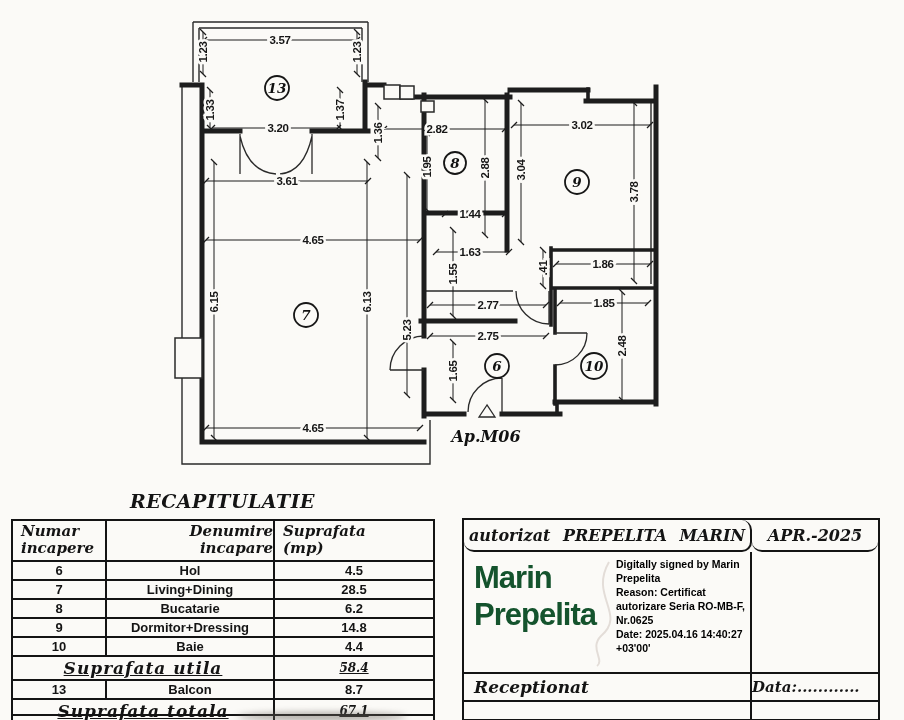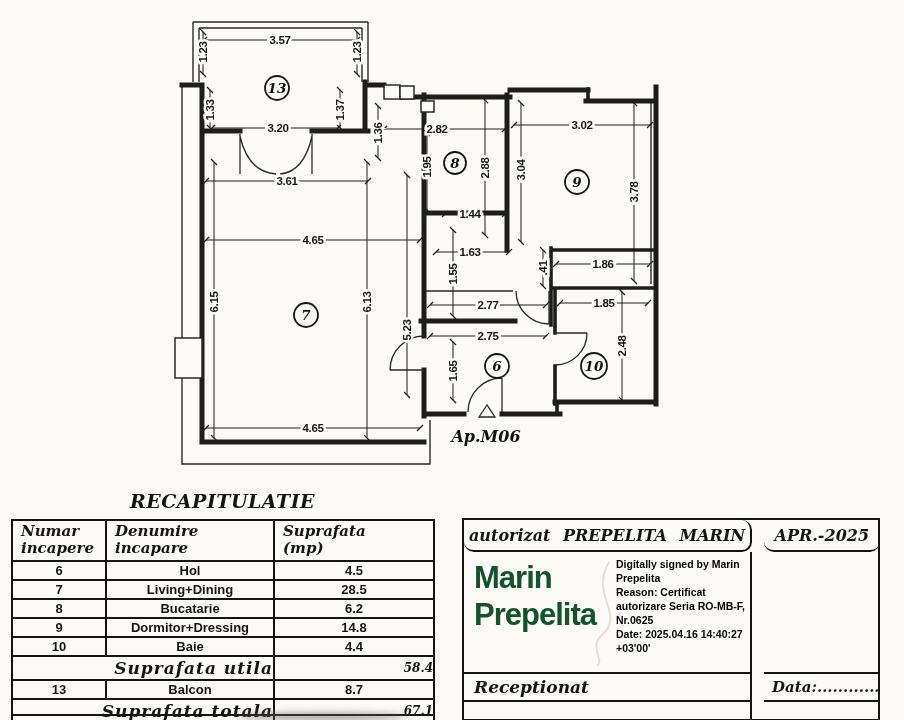--- a/index.html
+++ b/index.html
@@ -17,46 +17,46 @@
        stroke:#fbfaf7;stroke-width:5px;paint-order:stroke;text-anchor:middle;}
   .rc{fill:none;stroke:#161616;stroke-width:1.8;}
   .rct{font:italic 700 13.5px "DejaVu Serif",serif;fill:#111;text-anchor:middle;}
   .apm{font:italic 700 16px "DejaVu Serif",serif;fill:#111;text-anchor:middle;}
   
   .rtitle{position:absolute;left:11px;top:490px;width:423px;text-align:center;
           font:italic 700 19px "DejaVu Serif",serif;letter-spacing:.5px;}
   .recap{position:absolute;left:11px;top:519px;width:424px;border-collapse:collapse;table-layout:fixed;}
   .recap td{border:2px solid #141414;overflow:hidden;padding:0;}
   .recap .hdr td{font:italic 700 15px/1.12 "DejaVu Serif",serif;padding:2px 0 3px 8px;}
-  .recap .hdr .cmid{text-align:left;padding-left:8px;font-style:italic;}
+  .recap .hdr .cmid{text-align:right;padding-left:8px;font-style:italic;}
   .recap .rw td{height:17px;font:700 13px "Liberation Sans",sans-serif;text-align:center;}
-  .recap .sp td{height:22px;font:italic 700 17px "DejaVu Serif",serif;text-align:right;letter-spacing:1px;}
+  .recap .sp td{height:22px;font:italic 700 17px "DejaVu Serif",serif;text-align:center;letter-spacing:1px;text-decoration:underline;}
   .recap .sp td.val{font-size:12px;letter-spacing:0;}
   .dbl{position:absolute;left:11px;top:714px;width:424px;height:2px;background:#141414;}
   .smudge{position:absolute;left:237px;top:712px;width:170px;height:9px;background:#6b655e;
           opacity:.5;filter:blur(3px);border-radius:50%;}
   
   .sig{position:absolute;left:462px;top:518px;width:414px;height:199px;border:2px solid #141414;}
   .sg{display:grid;grid-template-columns:288px 1fr;grid-template-rows:32px 122px 28px 1fr;
       width:100%;height:100%;}
   .sg>div{border-right:2px solid #141414;border-bottom:2px solid #141414;}
-  .sg>div:nth-child(2n){border-right:none;margin-left:12px;}
+  .sg>div:nth-child(2n){border-right:none;}
   .sg>div:nth-child(7),.sg>div:nth-child(8){border-bottom:none;}
   .cell-c{display:flex;align-items:center;justify-content:center;
           font:italic 700 16px "DejaVu Serif",serif;border-radius:10px;}
   .auth-left{word-spacing:7px;}
   .sigcell{position:relative;}
   .bigname{position:absolute;left:10px;top:8px;font:700 31px/1.18 "Liberation Sans",sans-serif;
            letter-spacing:-1px;color:#14532d;}
   .digi{position:absolute;left:152px;top:6px;width:154px;color:#000;
         font:700 10.5px/1.33 "Liberation Sans",sans-serif;white-space:pre-line;}
   .squig{position:absolute;left:115px;top:4px;opacity:.35;}
   .recpt{display:flex;align-items:center;padding-left:10px;
          font:italic 700 17px "DejaVu Serif",serif;}
-  .datacell{display:flex;align-items:center;padding-left:8px;
+  .datacell{display:flex;align-items:center;padding-left:0;
             font:italic 700 15px "DejaVu Serif",serif;}
 </style>
 </head>
 <body>
 
 <div class="page">
 
   <svg class="plan" width="904" height="492" viewBox="0 0 904 492">
     <defs>
       <marker id="tk" markerUnits="userSpaceOnUse" markerWidth="9" markerHeight="9" refX="4.5" refY="4.5" orient="auto">

